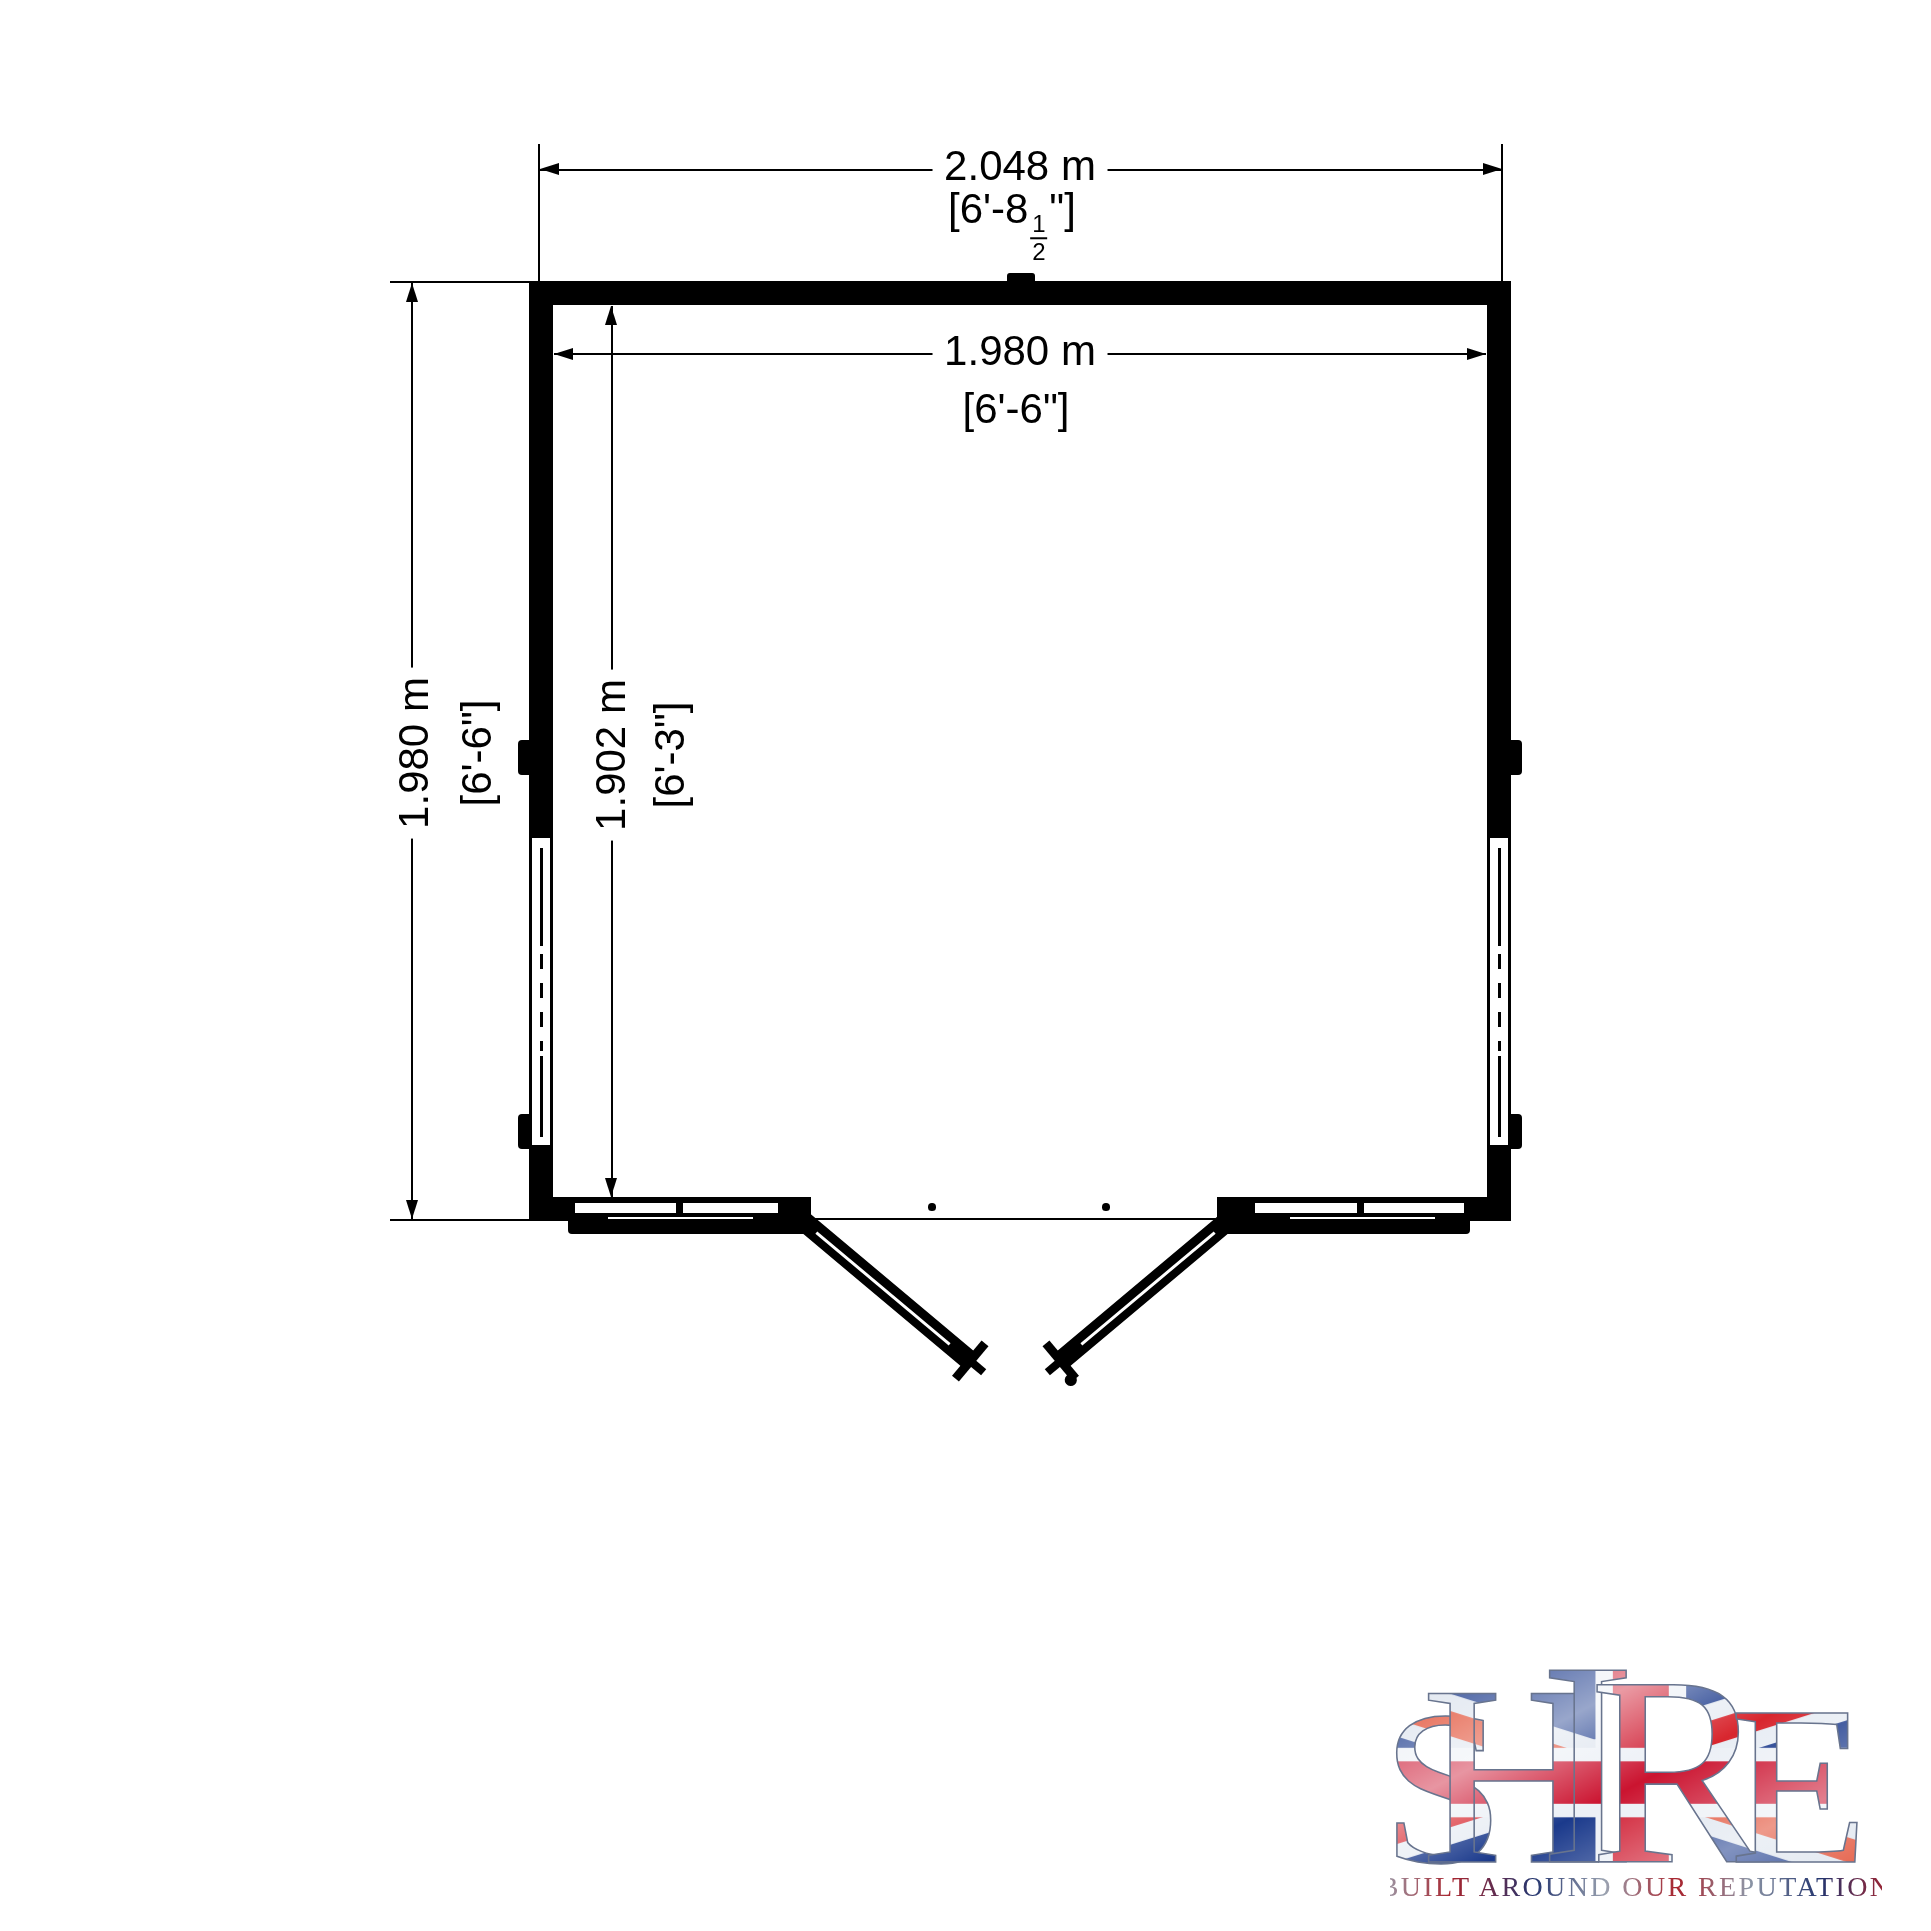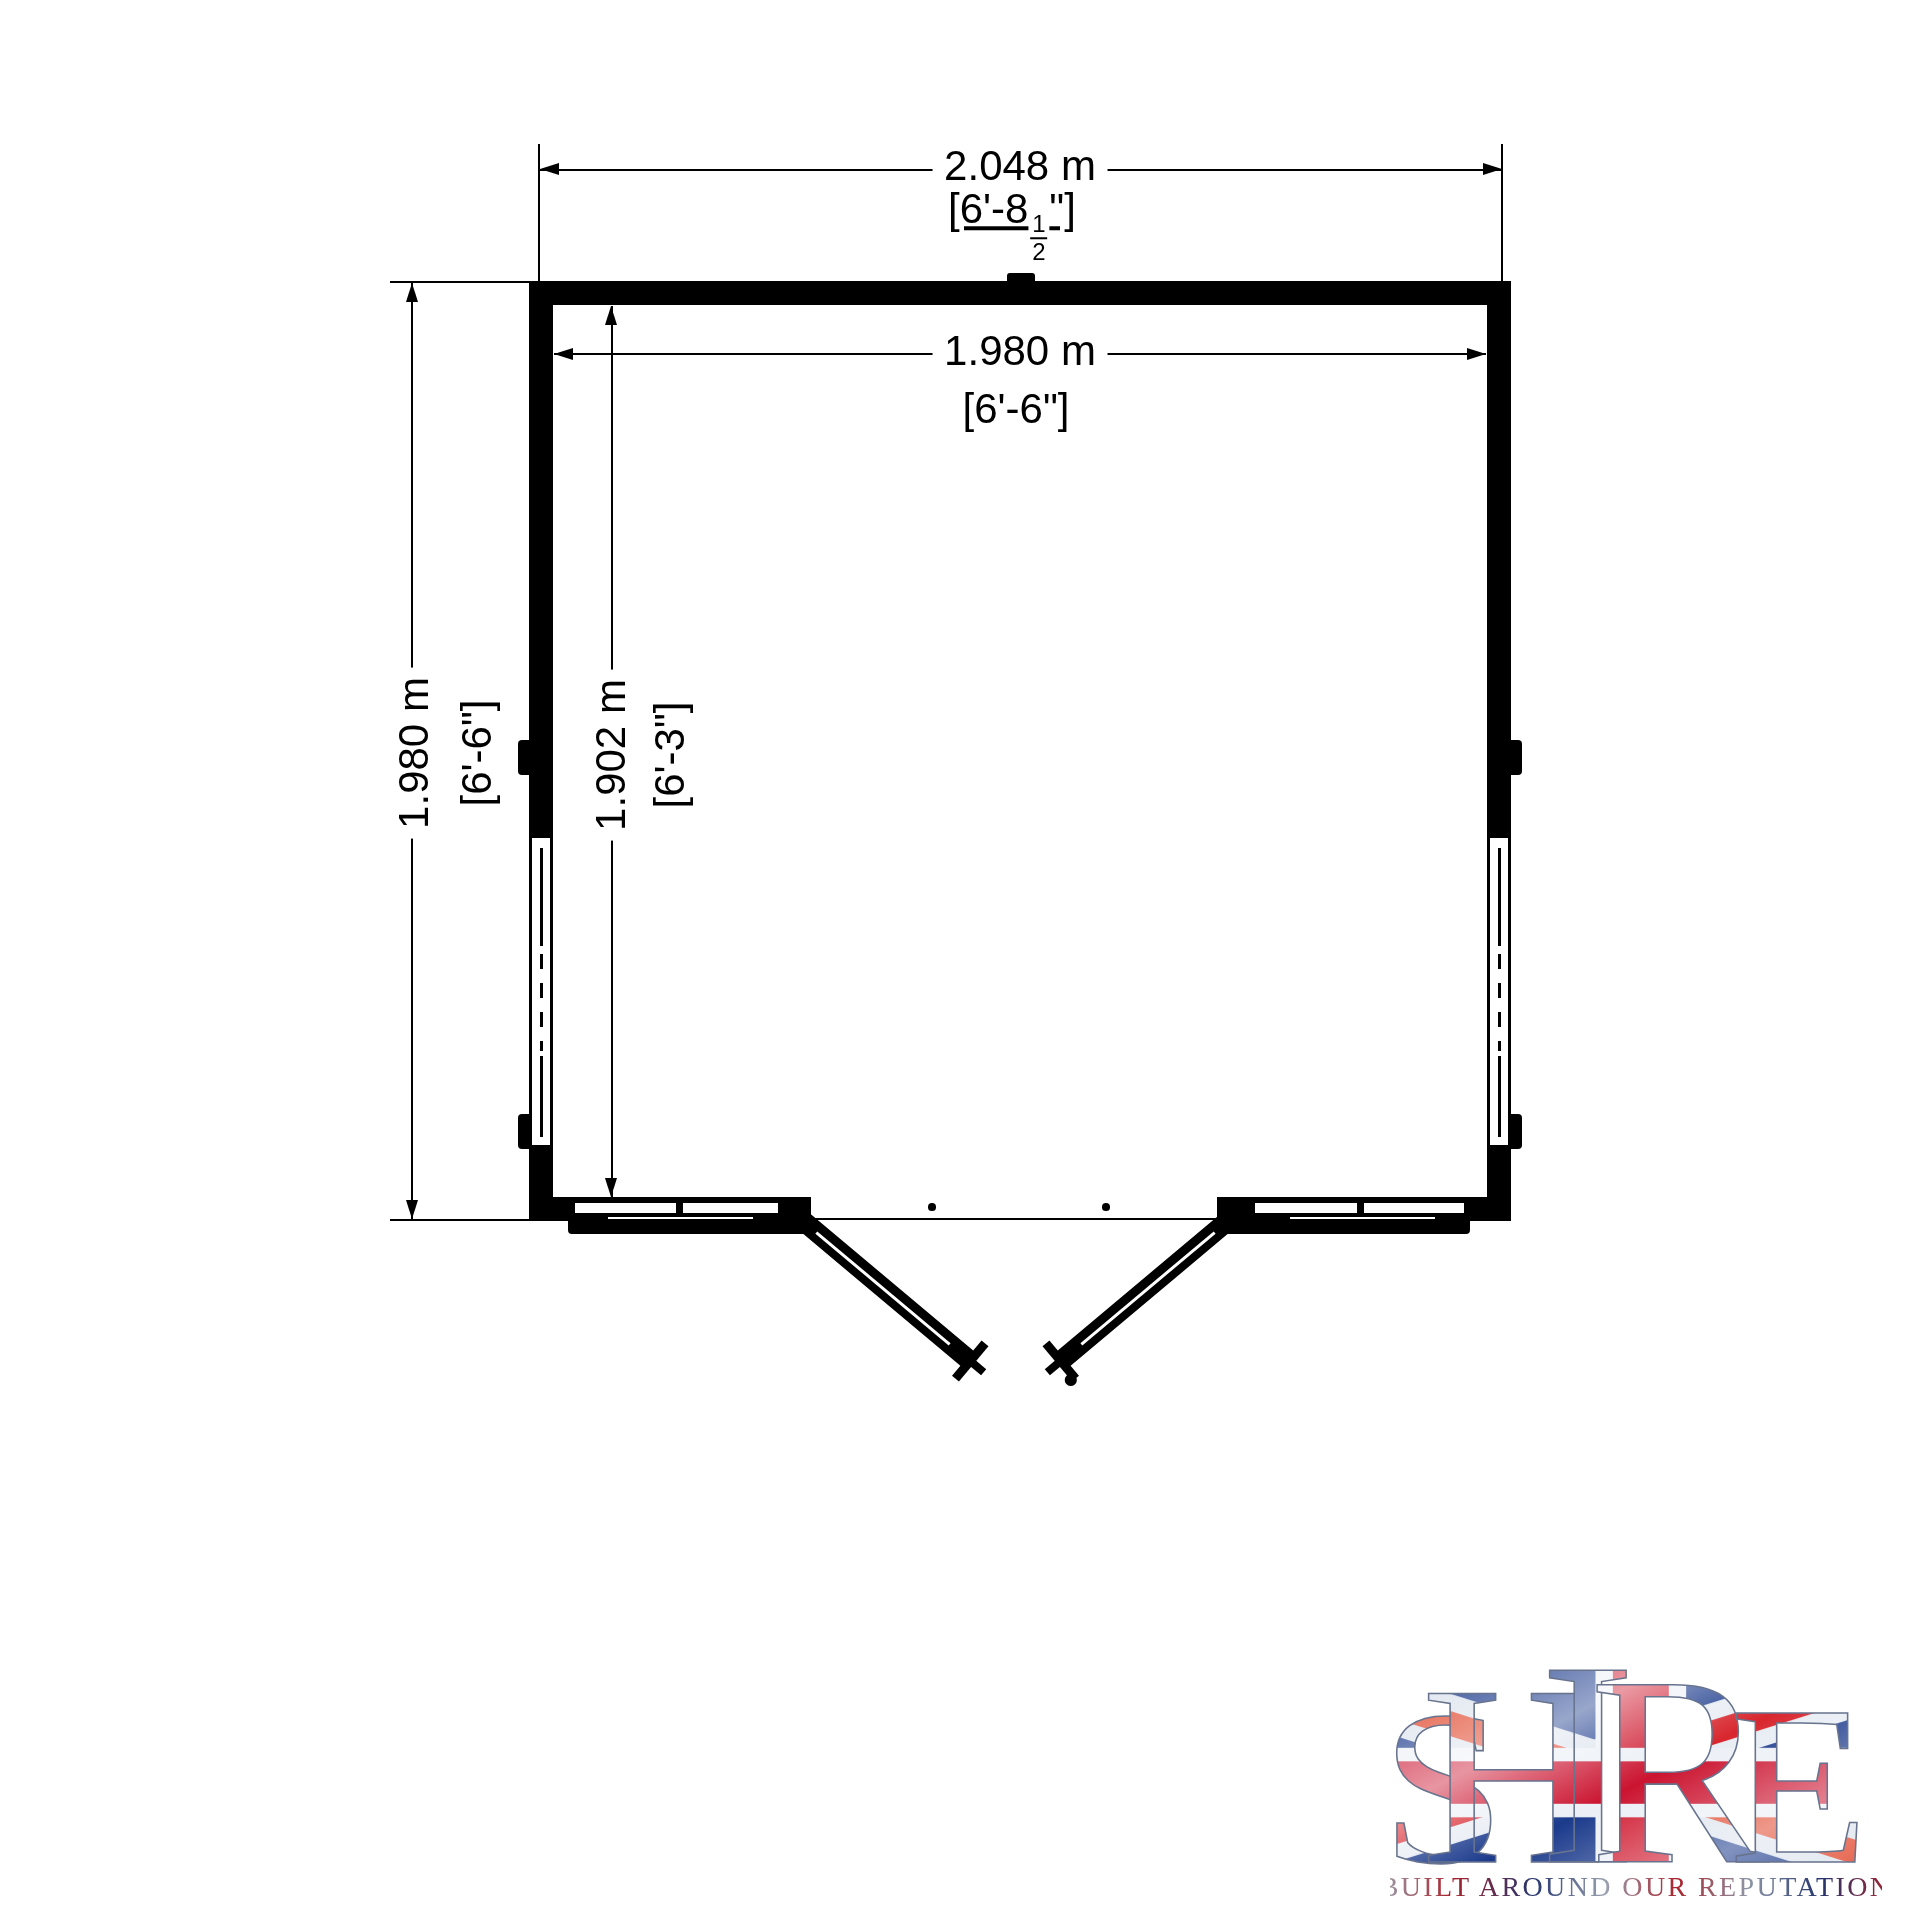--- a/index.html
+++ b/index.html
@@ -96,21 +96,21 @@
       <div class="hknob" style="left:-7.7px;"></div>
     </div>
   </div>
 
   <div class="blk" style="left:540px;top:169px;width:963px;height:1.9px;"></div>
   <div class="blk" style="left:538px;top:144px;width:1.9px;height:137px;"></div>
   <div class="blk" style="left:1501px;top:144px;width:1.9px;height:137px;"></div>
   <div class="ar ar-l" style="left:540px;top:163px;"></div>
   <div class="ar ar-r" style="left:1483px;top:163px;"></div>
   <div class="dimtxt" style="left:1020px;top:166px;">2.048 m</div>
-  <div class="dimtxt nobg" style="left:1012px;top:225px;text-decoration:underline;">
+  <div class="dimtxt nobg" style="left:1012px;top:225px;">
     <span>[6'-8</span><span class="frac">
         <span class="fn">1</span>
         <span class="fd">2</span>
       </span><span>"]</span>
   </div>
 
   <div class="blk" style="left:554px;top:353px;width:932px;height:1.9px;"></div>
   <div class="ar ar-l" style="left:554px;top:348px;"></div>
   <div class="ar ar-r" style="left:1467px;top:348px;"></div>
   <div class="dimtxt" style="left:1020px;top:351px;">1.980 m</div>

